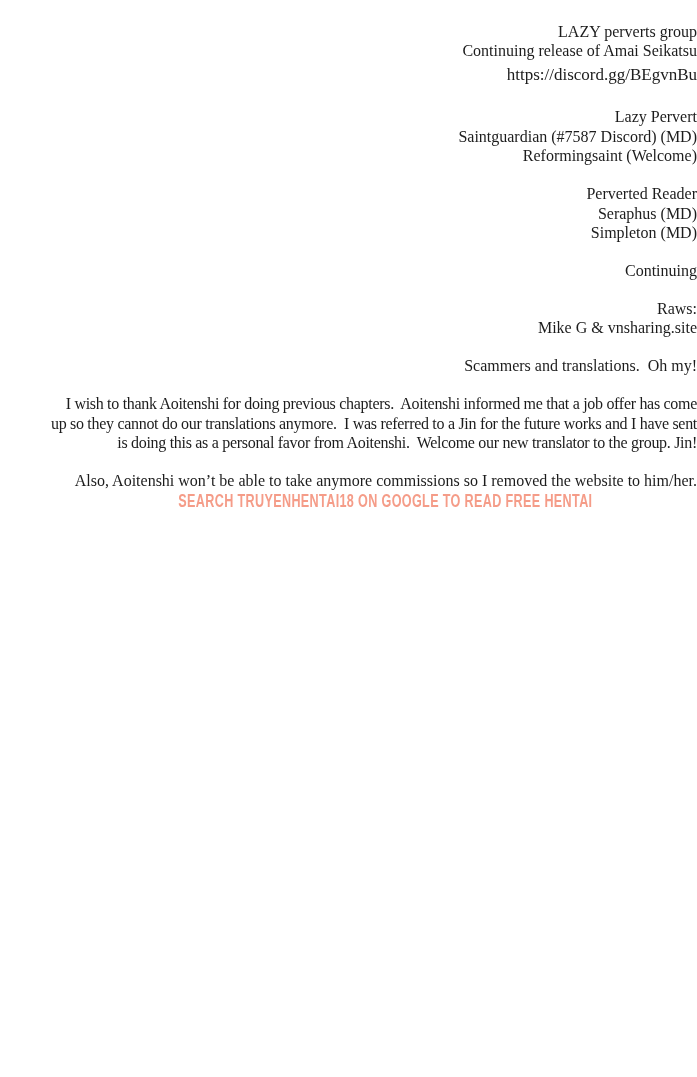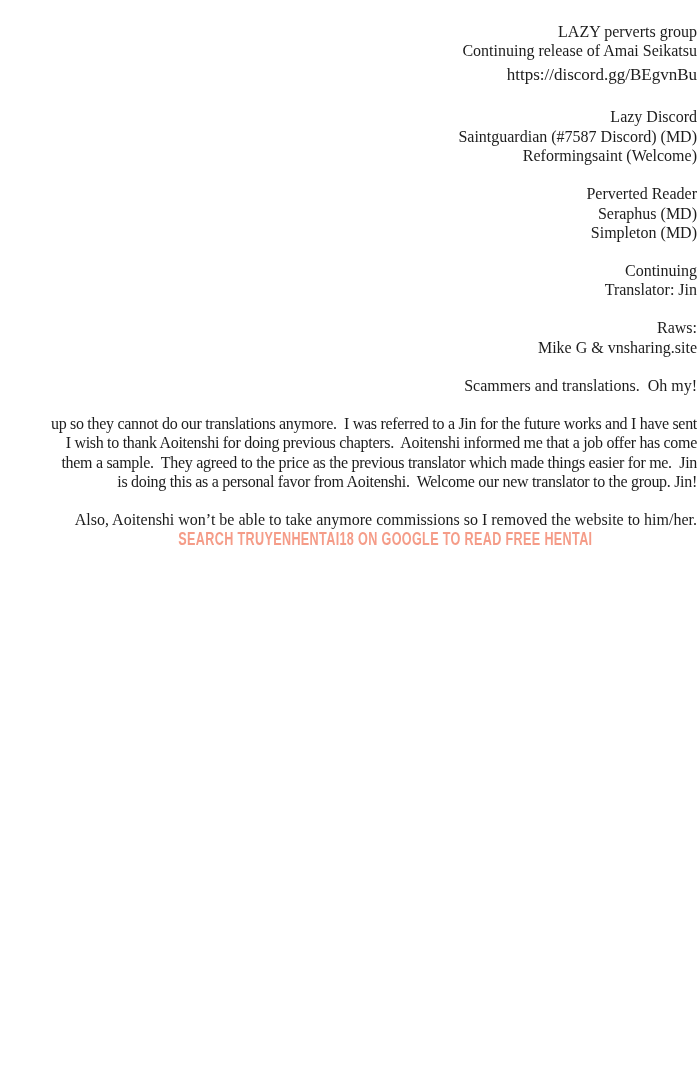--- a/index.html
+++ b/index.html
@@ -51,50 +51,48 @@
 <body>
 
 <div class="page">
 
   <div class="line">LAZY perverts group</div>
   <div class="line">Continuing release of Amai Seikatsu</div>
   <div class="line url">https://discord.gg/BEgvnBu</div>
 
   <div class="spacer"></div>
 
-  <div class="line">Lazy Discord</div>
+  <div class="line">Lazy Pervert</div>
   <div class="line">Saintguardian (#7587 Discord) (MD)</div>
   <div class="line">Reformingsaint (Welcome)</div>
 
   <div class="spacer"></div>
 
   <div class="line">Perverted Reader</div>
   <div class="line">Seraphus (MD)</div>
   <div class="line">Simpleton (MD)</div>
 
   <div class="spacer"></div>
 
   <div class="line">Continuing</div>
-  <div class="line">Translator: Jin</div>
 
   <div class="spacer"></div>
 
   <div class="line">Raws:</div>
   <div class="line">Mike G &amp; vnsharing.site</div>
 
   <div class="spacer"></div>
 
   <div class="line">Scammers and translations.  Oh my!</div>
 
   <div class="spacer"></div>
 
   <div class="para">
+    <div class="line">I wish to thank Aoitenshi for doing previous chapters.  Aoitenshi informed me that a job offer has come</div>
     <div class="line">up so they cannot do our translations anymore.  I was referred to a Jin for the future works and I have sent</div>
-    <div class="line">I wish to thank Aoitenshi for doing previous chapters.  Aoitenshi informed me that a job offer has come</div>
-    <div class="line">them a sample.  They agreed to the price as the previous translator which made things easier for me.  Jin</div>
     <div class="line">is doing this as a personal favor from Aoitenshi.  Welcome our new translator to the group. Jin!</div>
   </div>
 
   <div class="spacer"></div>
 
   <div class="line">Also, Aoitenshi won’t be able to take anymore commissions so I removed the website to him/her.</div>
 
   <div class="watermark">SEARCH TRUYENHENTAI18 ON GOOGLE TO READ FREE HENTAI</div>
 
 </div>

